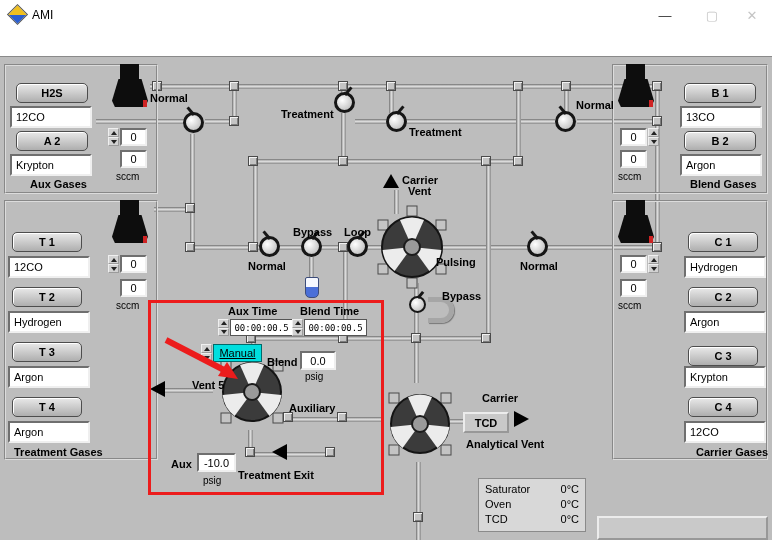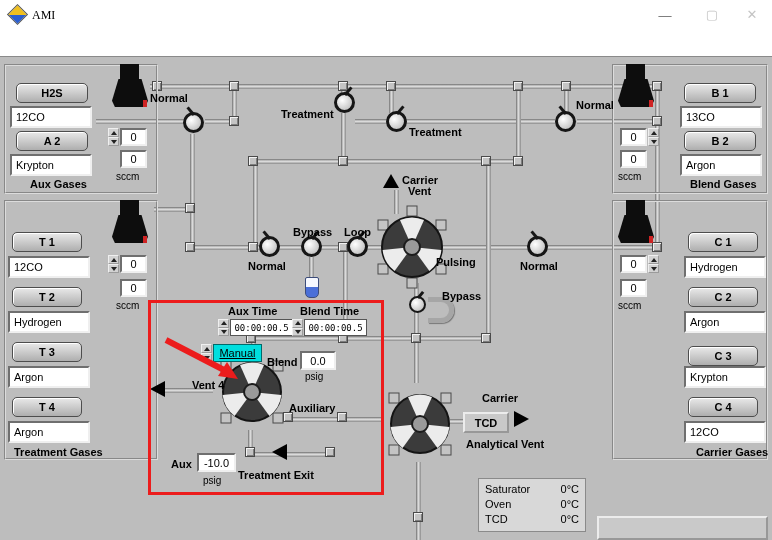--- a/index.html
+++ b/index.html
@@ -1,21 +1,21 @@
 <!DOCTYPE html>
 <html><head>
 <meta charset="utf-8">
 <style>
   * { margin:0; padding:0; box-sizing:border-box; }
   html,body { width:772px; height:540px; }
   body { font-family:"Liberation Sans",sans-serif; color:#000; overflow:hidden; }
   #root { position:relative; width:772px; height:540px; background:#fff; overflow:hidden; }
   i,b,u,s { position:absolute; display:block; font-style:normal; font-weight:normal; text-decoration:none; }
 
-  .titlebar { position:absolute; left:0; top:0; width:772px; height:30px; background:#fff; z-index:20;font-family:Liberation Serif, serif; }
+  .titlebar { position:absolute; left:0; top:0; width:772px; height:30px; background:#fff; z-index:20; }
   .appicon { position:absolute; left:10px; top:7px; width:15px; height:15px; transform:rotate(45deg); background:linear-gradient(135deg,#f0c020 50%,#2b5fd0 50%); border:1px solid #555; }
   .apptitle { position:absolute; left:32px; top:8px; font-size:12px; }
   .winbtn { position:absolute; top:0; width:40px; height:30px; display:flex; align-items:center; justify-content:center; font-size:13px; cursor:pointer; }
   .menubar { position:absolute; left:0; top:30px; width:772px; height:26px; background:#fff; border-bottom:1px solid #d8d8d8; z-index:20; }
   .menuitem { position:absolute; top:5px; font-size:12px; padding:2px 4px; cursor:pointer; }
 
   .main { position:absolute; left:0; top:56px; width:772px; height:484px; background:#bdbdbd; border-top:1px solid #8a8a8a; z-index:0; }
 
   .gbox { position:absolute; border:2px groove #dcdcdc; z-index:3; }
   .gbtn { position:absolute; display:flex; align-items:center; justify-content:center; font-size:11px; font-weight:bold; background:linear-gradient(#e9e9e9,#aeaeae); border:1px solid #4d4d4d; border-radius:5px; box-shadow:inset 1px 1px 0 #fff; z-index:5; cursor:pointer; }
@@ -282,21 +282,21 @@
   <span class="lbl" style="left:409px;top:126px">Treatment</span>
   <i class="arrow-up" style="left:383px;top:174px"></i>
   <span class="lbl" style="left:402px;top:174px">Carrier</span>
   <span class="lbl" style="left:408px;top:185px">Vent</span>
   <span class="lbl" style="left:293px;top:226px">Bypass</span>
   <span class="lbl" style="left:344px;top:226px">Loop</span>
   <span class="lbl" style="left:248px;top:260px">Normal</span>
   <span class="lbl" style="left:520px;top:260px">Normal</span>
   <span class="lbl" style="left:436px;top:256px">Pulsing</span>
   <span class="lbl" style="left:442px;top:290px">Bypass</span>
-  <span class="lbl" style="left:192px;top:379px">Vent 4</span>
+  <span class="lbl" style="left:192px;top:379px">Vent 5</span>
   <span class="lbl" style="left:289px;top:402px">Auxiliary</span>
   <span class="lbl" style="left:238px;top:469px">Treatment Exit</span>
   <span class="lbl" style="left:482px;top:392px">Carrier</span>
   <span class="lbl" style="left:466px;top:438px">Analytical Vent</span>
   <i class="arrow-left" style="left:150px;top:381px"></i>
   <i class="arrow-left" style="left:272px;top:444px"></i>
   <i class="arrow-right" style="left:514px;top:411px"></i>
   <div class="raised" style="left:463px;top:412px;width:46px;height:21px">TCD</div>
 
   <span class="lbl" style="left:228px;top:305px;z-index:11">Aux Time</span>

